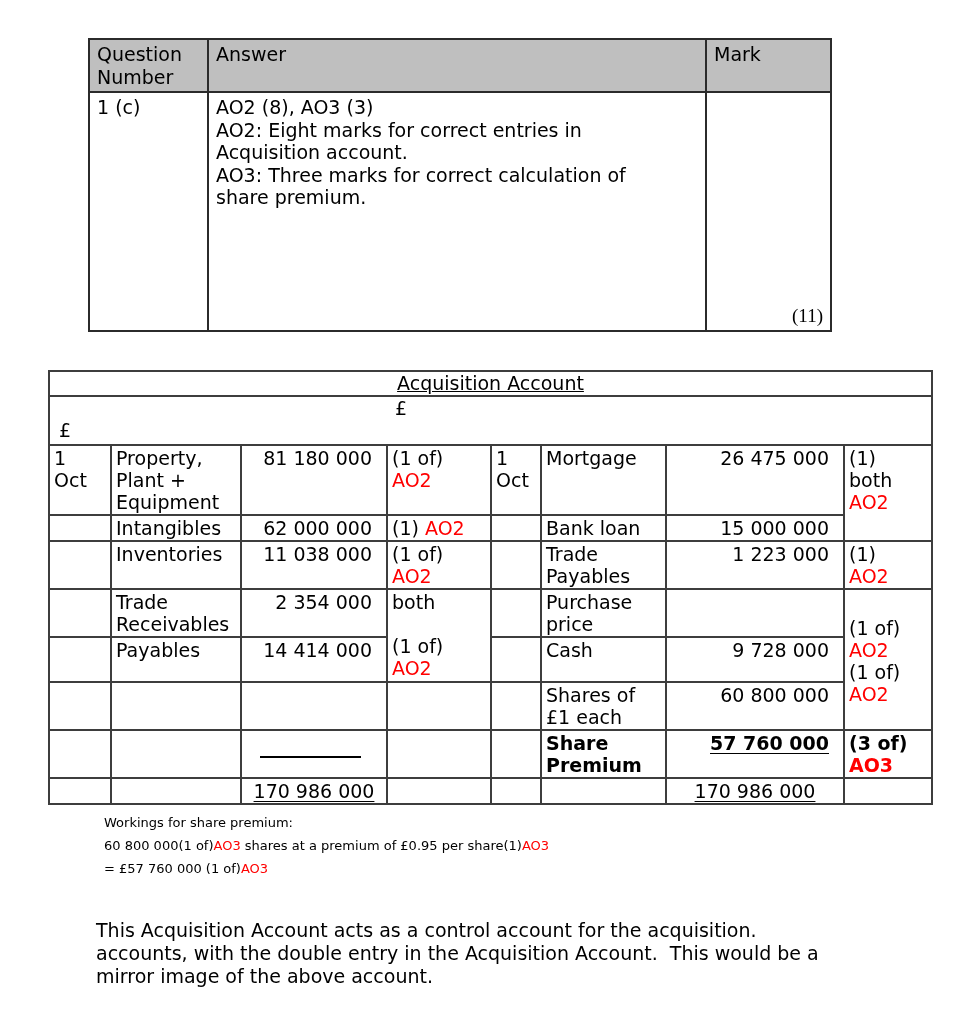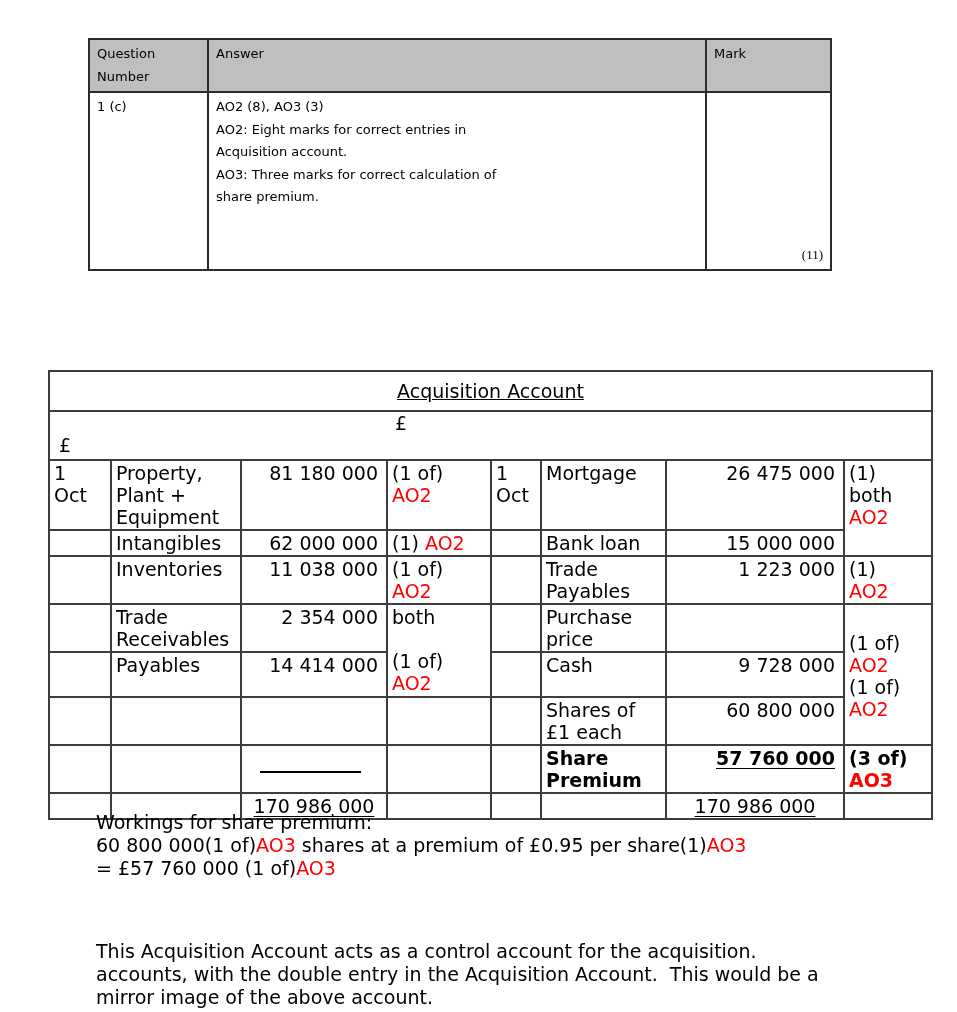--- a/index.html
+++ b/index.html
@@ -26,28 +26,28 @@
     position: absolute;
     left: 88px;
     top: 38px;
     border-collapse: collapse;
     table-layout: fixed;
   }
   .marks td {
     border: 2px solid #2b2b2b;
     vertical-align: top;
     padding: 3px 7px;
-    font-size: 13px;
+    font-size: 19px;
     line-height: 22.5px;
   }
   .marks tr.mh td {
     background: var(--header-gray);
     height: 48px;
   }
-  .marks tr.mb td { height: 178px; margin-top: 36px; }
+  .marks tr.mb td { height: 239px; margin-top: 36px; }
   .mk-cell { position: relative; font-family: Liberation Serif, serif; }
   .mk-val { position: absolute; right: 7px; bottom: 3px; white-space: pre; }
   .ans-line, .qn-line { white-space: pre; }
 
   
   .acct {
     position: absolute;
     left: 48px;
     top: 370px;
     border-collapse: collapse;
@@ -55,61 +55,61 @@
   }
   .acct td {
     border: 2px solid #3d3d3d;
     vertical-align: top;
     font-size: 19px;
     line-height: 22px;
     padding: 1px 4px;
     overflow: hidden;
   }
   .acct td div, .acct td span { white-space: pre; }
-  tr.r-title td { height: 39px; text-align: center; padding: 8px; }
+  tr.r-title td { height: 25px; text-align: center; padding: 0; }
   .title-text { text-decoration: underline; }
   tr.r-pound td { height: 49px; padding: 0; }
   .pound-center { margin-left: 345px; }
   .pound-left { margin-left: 9px; }
   tr.r1 { height: 67px; }
   tr.r2 { height: 25px; }
   tr.r3 { height: 45px; }
   tr.r4 { height: 45px; }
   tr.r5 { height: 45px; }
   tr.r6 { height: 45px; }
   tr.r7 { height: 47px; font-weight: bold; }
   tr.r8 { height: 24px; }
-  td.amt { text-align: right; padding-right: 8px; }
+  td.amt { text-align: right; padding-right: 14px; }
   td.total { text-align: center; }
   .red { color: var(--accent-red); }
   .u { text-decoration: underline; text-underline-offset: 3px; }
   .gap { height: 22px; }
   .gap26 { height: 26px; }
   .dashline {
     border-bottom: 2px solid #000;
     width: 101px;
     height: 0;
     margin: 24px 0 0 14px;
   }
 
   
   .workings {
     position: absolute;
-    left: 96px;
+    left: 104px;
     top: 811px;
     width: 752px;
-    font-size: 19px;
+    font-size: 13px;
     line-height: 23px;
   }
   .workings .wline { white-space: pre; }
   .workings .wline-result { text-align: left; white-space: pre; }
   .note {
     position: absolute;
     left: 96px;
-    top: 940px;
+    top: 919px;
     font-size: 19px;
     line-height: 23px;
   }
   .note div { white-space: pre; }
 </style>
 </head>
 <body>
 
 <div class="page">
 

